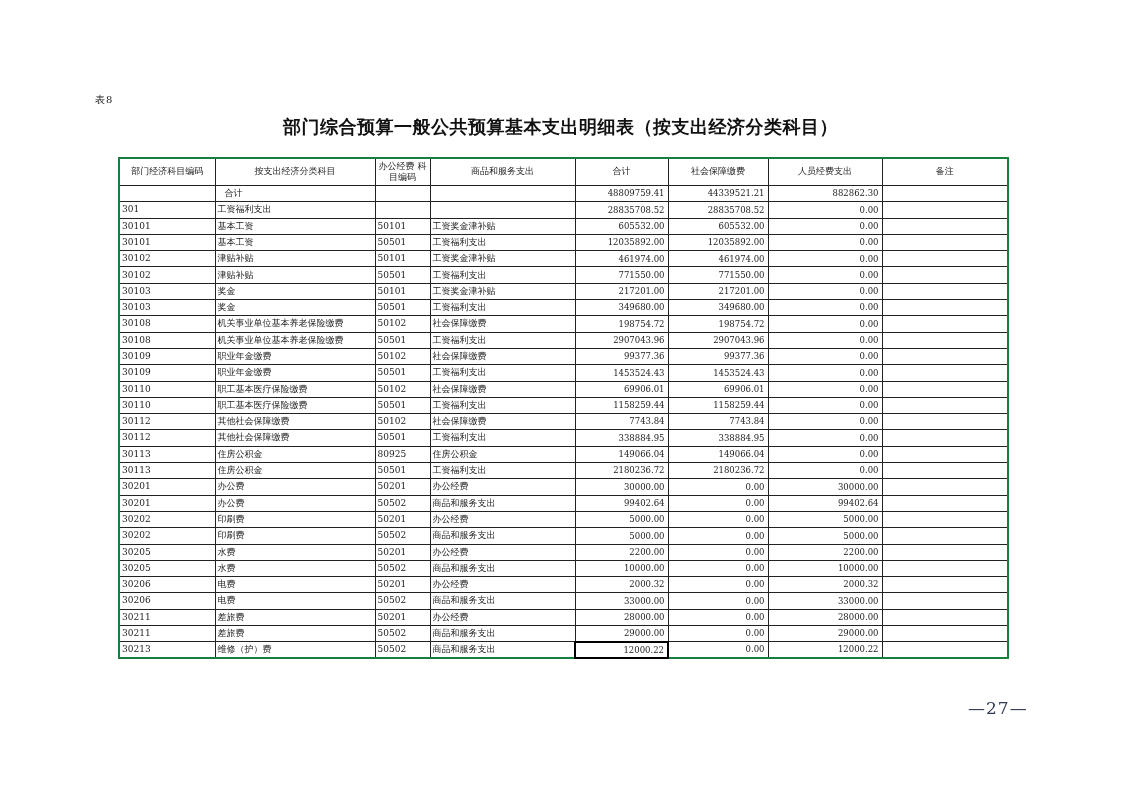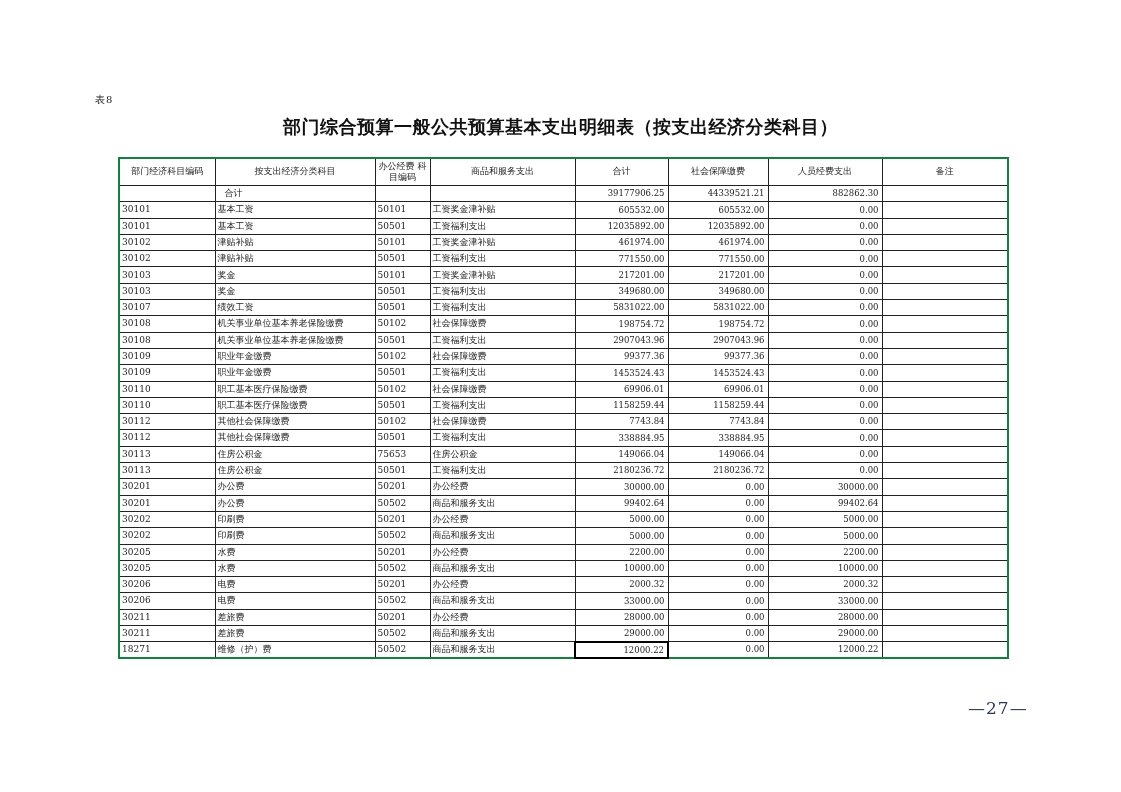--- a/index.html
+++ b/index.html
@@ -116,23 +116,33 @@
         <th>人员经费支出</th>
         <th>备注</th>
       </tr>
     </thead>
     <tbody>
         <tr>
           <td class="code"></td>
           <td class="name sum-name">合计</td>
           <td class="code"></td>
           <td class="name"></td>
-          <td class="num">39177906.25</td>
+          <td class="num">48809759.41</td>
           <td class="num">44339521.21</td>
           <td class="num">882862.30</td>
+          <td class="note"></td>
+        </tr>
+        <tr>
+          <td class="code">301</td>
+          <td class="name">工资福利支出</td>
+          <td class="code"></td>
+          <td class="name"></td>
+          <td class="num">28835708.52</td>
+          <td class="num">28835708.52</td>
+          <td class="num">0.00</td>
           <td class="note"></td>
         </tr>
         <tr>
           <td class="code">30101</td>
           <td class="name">基本工资</td>
           <td class="code">50101</td>
           <td class="name">工资奖金津补贴</td>
           <td class="num">605532.00</td>
           <td class="num">605532.00</td>
           <td class="num">0.00</td>
@@ -182,30 +192,20 @@
           <td class="code">30103</td>
           <td class="name">奖金</td>
           <td class="code">50501</td>
           <td class="name">工资福利支出</td>
           <td class="num">349680.00</td>
           <td class="num">349680.00</td>
           <td class="num">0.00</td>
           <td class="note"></td>
         </tr>
         <tr>
-          <td class="code">30107</td>
-          <td class="name">绩效工资</td>
-          <td class="code">50501</td>
-          <td class="name">工资福利支出</td>
-          <td class="num">5831022.00</td>
-          <td class="num">5831022.00</td>
-          <td class="num">0.00</td>
-          <td class="note"></td>
-        </tr>
-        <tr>
           <td class="code">30108</td>
           <td class="name">机关事业单位基本养老保险缴费</td>
           <td class="code">50102</td>
           <td class="name">社会保障缴费</td>
           <td class="num">198754.72</td>
           <td class="num">198754.72</td>
           <td class="num">0.00</td>
           <td class="note"></td>
         </tr>
         <tr>
@@ -274,21 +274,21 @@
           <td class="code">50501</td>
           <td class="name">工资福利支出</td>
           <td class="num">338884.95</td>
           <td class="num">338884.95</td>
           <td class="num">0.00</td>
           <td class="note"></td>
         </tr>
         <tr>
           <td class="code">30113</td>
           <td class="name">住房公积金</td>
-          <td class="code">75653</td>
+          <td class="code">80925</td>
           <td class="name">住房公积金</td>
           <td class="num">149066.04</td>
           <td class="num">149066.04</td>
           <td class="num">0.00</td>
           <td class="note"></td>
         </tr>
         <tr>
           <td class="code">30113</td>
           <td class="name">住房公积金</td>
           <td class="code">50501</td>
@@ -392,21 +392,21 @@
           <td class="code">30211</td>
           <td class="name">差旅费</td>
           <td class="code">50502</td>
           <td class="name">商品和服务支出</td>
           <td class="num">29000.00</td>
           <td class="num">0.00</td>
           <td class="num">29000.00</td>
           <td class="note"></td>
         </tr>
         <tr>
-          <td class="code">18271</td>
+          <td class="code">30213</td>
           <td class="name">维修（护）费</td>
           <td class="code">50502</td>
           <td class="name">商品和服务支出</td>
           <td class="num thick-cell">12000.22</td>
           <td class="num">0.00</td>
           <td class="num">12000.22</td>
           <td class="note"></td>
         </tr>
       </tbody>
   </table>

